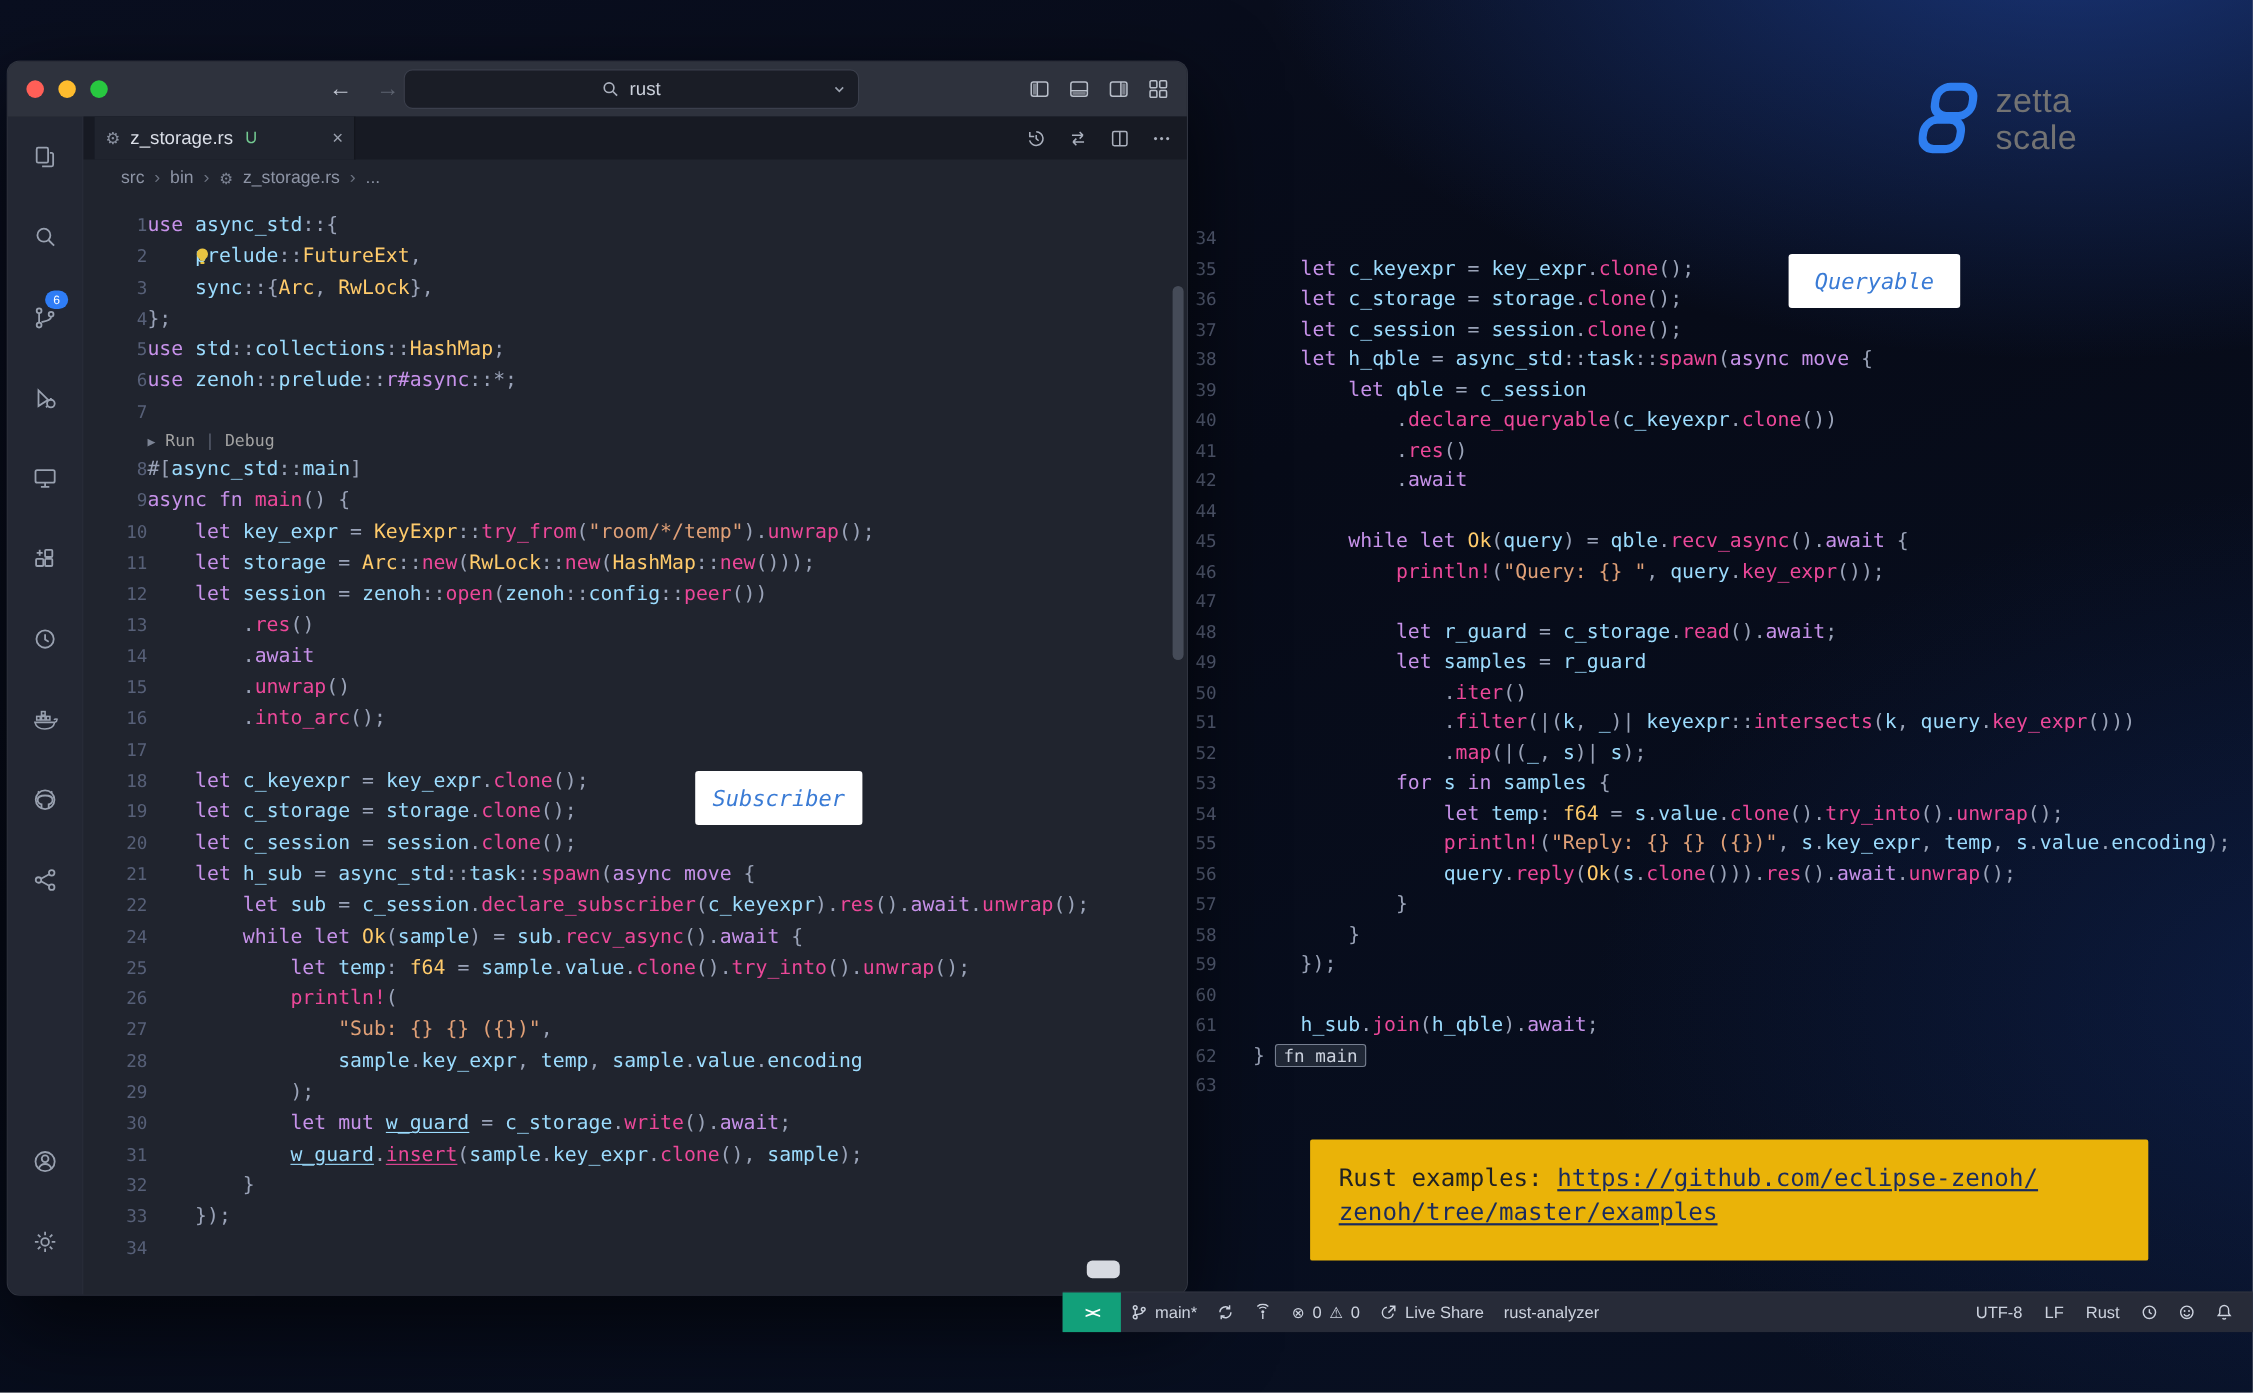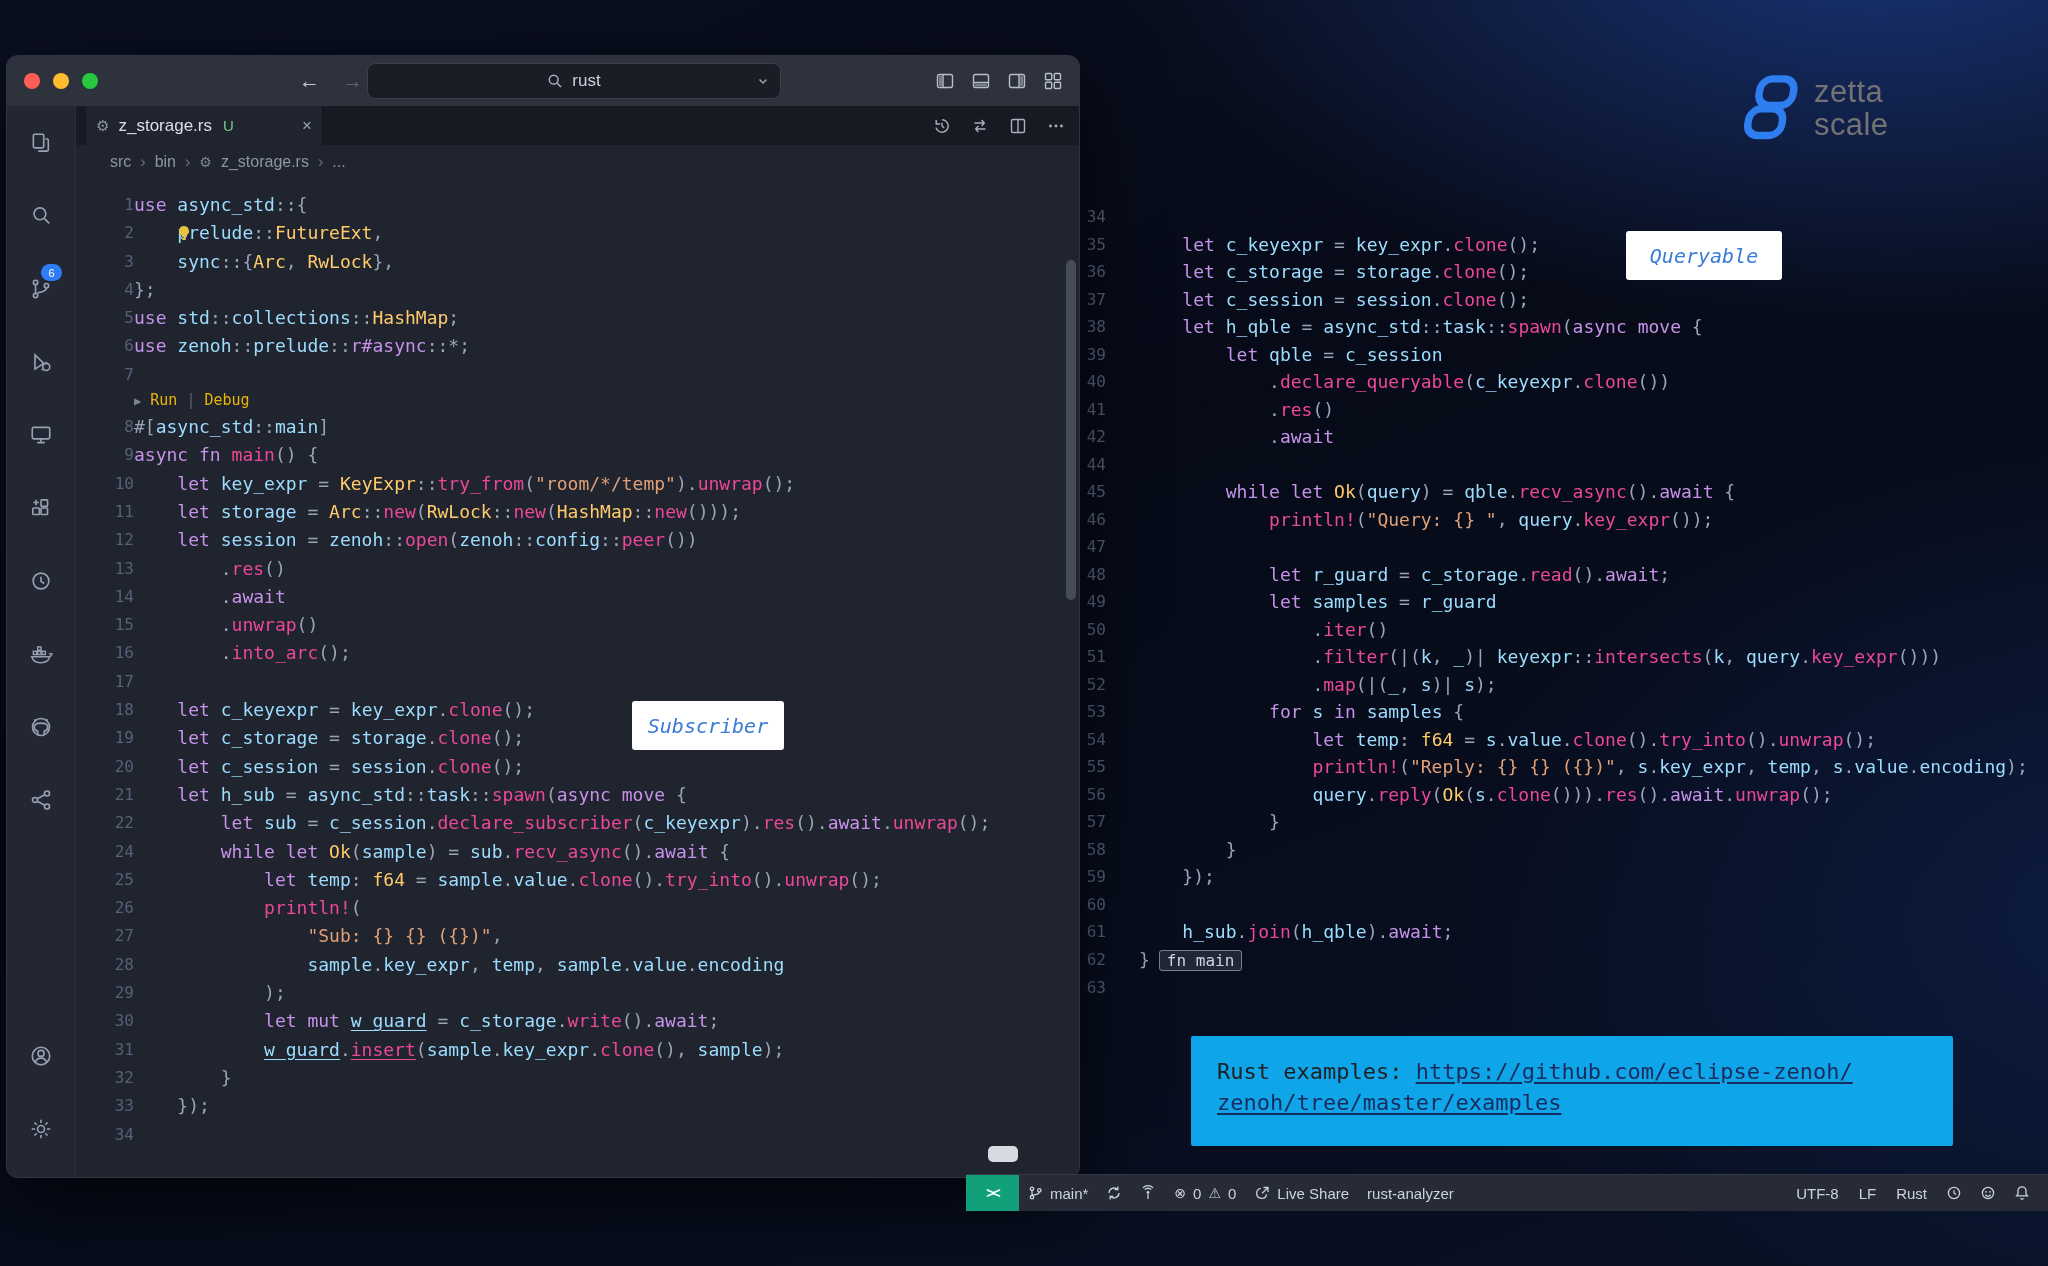--- a/index.html
+++ b/index.html
@@ -58,36 +58,36 @@
   #left-pane .ln{width:58px;}
   #left-pane .code{}
   #right-pane .ln{width:66px;}
   #right-pane .code{margin-left:33px;}
   .code{color:#c8cede;}
   .tk-k{color:#c792ea}.tk-s{color:#e0a077}.tk-t{color:#ffcb6b}.tk-f{color:#ec4899}
   .tk-v{color:#9cdcfe}.tk-p{color:#9aa3b8}
   .ul{text-decoration:underline;text-underline-offset:3px;}
   .row.lens{line-height:23px !important;font-size:15px !important;color:#7d8596;}
   .lens-play{color:#7d8596;font-size:12px}
-  .lens-link{color:#eab308}
+  .lens-link{color:#a3a3a3}
   .lens-sep{color:#5a6070}
   .bulb{position:absolute;left:100px;top:6px;}
   .inlay{color:#cdd3df;background:rgba(185,195,215,.14);border:1px solid rgba(205,215,235,.5);
     border-radius:3px;padding:0 7px;margin-left:9px;font-size:16px;}
   .vscroll{position:absolute;right:3px;top:154px;width:10px;height:340px;background:rgba(140,148,165,.35);border-radius:5px;}
   
   .right-pane{position:absolute;left:1040px;top:203px;width:1008px;z-index:5;}
   
   .tag{position:absolute;background:#ffffff;border-radius:3px;display:flex;align-items:center;justify-content:center;
     font:italic 20px "DejaVu Sans Mono",monospace;color:#3a7bd5;z-index:30;}
   .tag-sub{left:632px;top:688px;width:152px;height:49px;margin-top:13px;}
   .tag-qry{left:1626px;top:231px;width:156px;height:49px;}
   .logo{position:absolute;left:1744px;top:74px;display:flex;align-items:center;gap:14px;z-index:20;}
   .logo-text{color:#737373;font-size:31px;line-height:33px;font-weight:500;letter-spacing:.4px;}
-  .infobox{position:absolute;left:1191px;top:1036px;width:762px;height:110px;background:#0ea5e9;border-radius:2px;
+  .infobox{position:absolute;left:1191px;top:1036px;width:762px;height:110px;background:#eab308;border-radius:2px;
     z-index:30;padding:20px 0 0 26px;box-sizing:border-box;
     font-family:"DejaVu Sans Mono",monospace;font-size:22px;line-height:31px;color:#202124;}
   .infobox a.link{color:#1a2b5e;text-decoration:underline;text-underline-offset:3px;}
   .scroll-thumb{position:absolute;left:988px;top:1146px;width:30px;height:16px;background:#d7dae1;border-radius:5px;z-index:45;}
   
   .statusbar{position:absolute;left:966px;top:1174px;width:1082px;height:37px;background:#272b38;z-index:40;
     display:flex;align-items:center;color:#ccd2de;font-size:15px;border-top:1px solid rgba(255,255,255,.05);box-sizing:border-box;}
   .sb-remote{width:53px;height:100%;background:#12a07a;color:#fff;display:flex;align-items:center;justify-content:center;
     font-weight:bold;font-size:14px;letter-spacing:-2px;flex:none;}
   .sb-item{display:flex;align-items:center;gap:7px;padding:0 9px;height:100%;}

